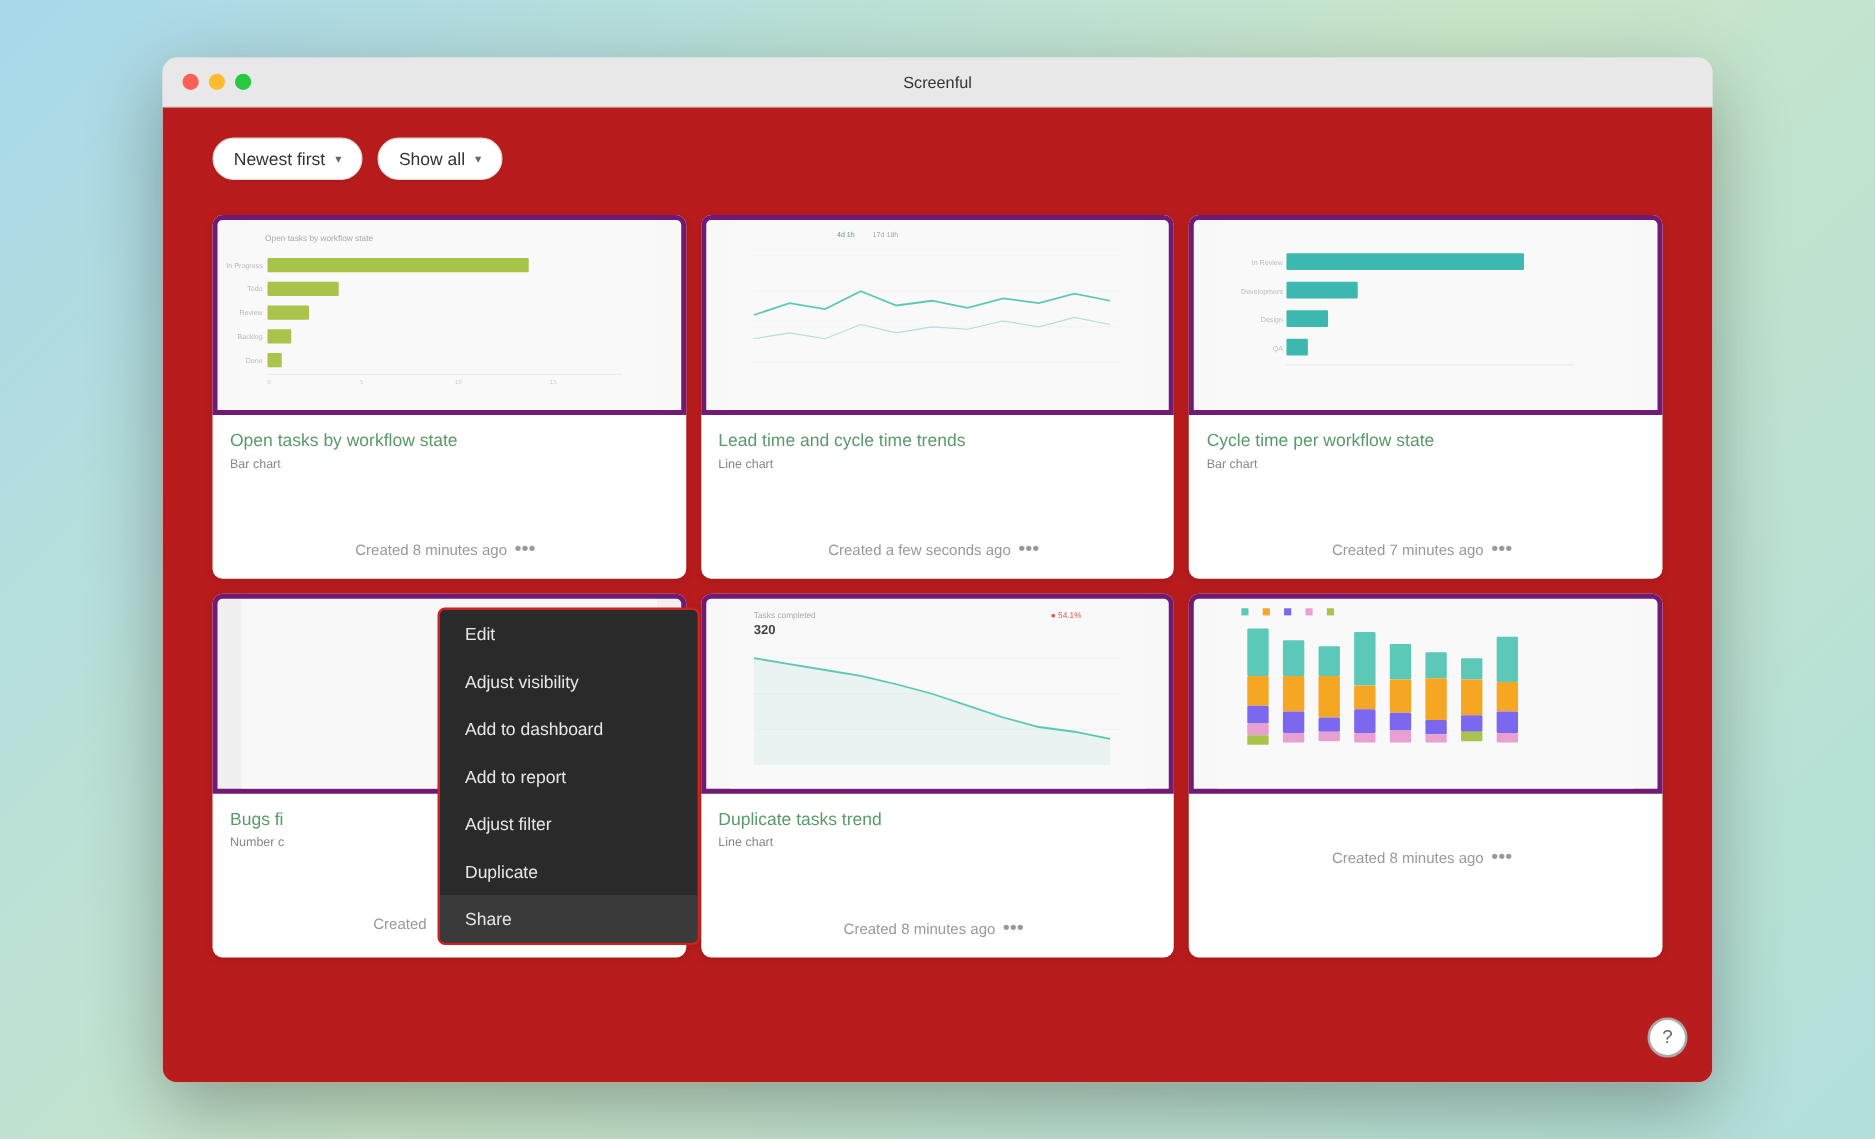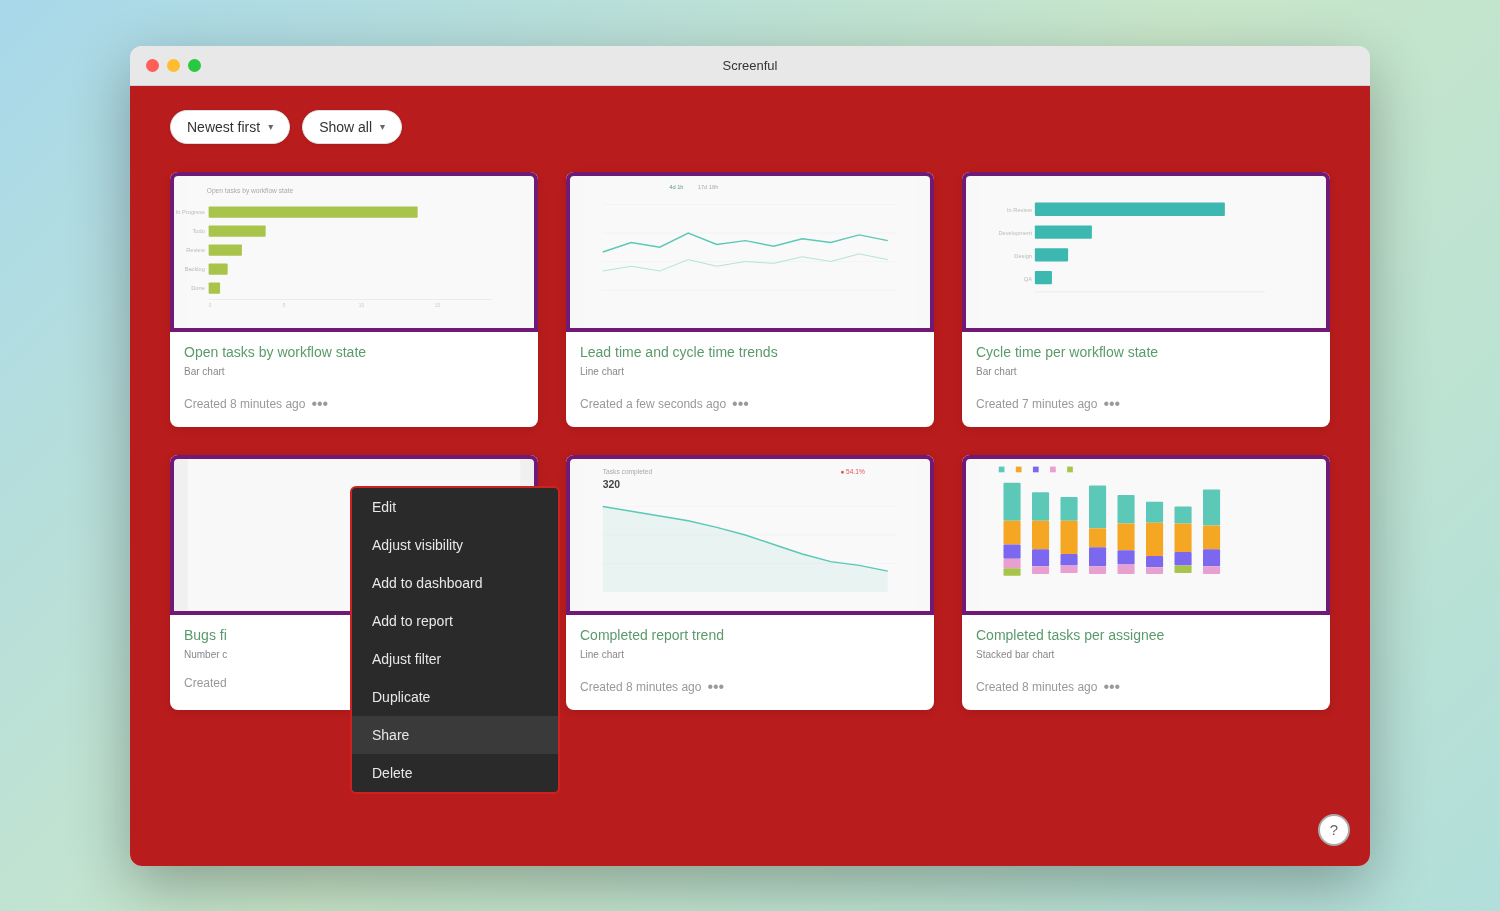--- a/index.html
+++ b/index.html
@@ -86,21 +86,21 @@
     }
 
     .dropdown-btn .chevron {
       font-size: 10px;
       color: #666;
     }
 
     .cards-grid {
       display: grid;
       grid-template-columns: repeat(3, 1fr);
-      gap: 28px;
+      gap: 12px;
     }
 
     .card {
       background: white;
       border-radius: 8px;
       box-shadow: 0 2px 8px rgba(0,0,0,0.1);
       overflow: visible;
       position: relative;
     }
 
@@ -125,22 +125,23 @@
     }
 
     .card-subtitle {
       font-size: 10px;
       color: #888;
     }
 
     .card-footer {
       display: flex;
       align-items: center;
-      justify-content: flex-start;
+      justify-content: center;
       padding: 4px 14px 12px;
+      margin-top: 36px;
     }
 
     .card-meta {
       font-size: 12px;
       color: #999;
     }
 
     .more-btn {
       background: none;
       border: none;
@@ -350,21 +351,21 @@
 
             <line x1="20" y1="50" x2="330" y2="50" stroke="#eee" stroke-width="0.5"></line>
             <line x1="20" y1="80" x2="330" y2="80" stroke="#eee" stroke-width="0.5"></line>
             <line x1="20" y1="110" x2="330" y2="110" stroke="#eee" stroke-width="0.5"></line>
 
             <polyline points="20,50 50,55 80,60 110,65 140,72 170,80 200,90 230,100 260,108 290,112 320,118" fill="none" stroke="#5bc8b8" stroke-width="1.5"></polyline>
             <polygon points="20,50 50,55 80,60 110,65 140,72 170,80 200,90 230,100 260,108 290,112 320,118 320,140 20,140" fill="rgba(91,200,184,0.1)"></polygon>
           </svg>
         </div>
         <div class="card-body">
-          <div class="card-title">Completed report trend</div>
+          <div class="card-title">Duplicate tasks trend</div>
           <div class="card-subtitle">Line chart</div>
         </div>
         <div class="card-footer">
           <span class="card-meta">Created 8 minutes ago</span>
           <button class="more-btn">•••</button>
         </div>
       </div>
 
       <div class="card">
         <div class="card-thumbnail">
@@ -412,24 +413,20 @@
             <rect x="205" y="68" width="18" height="30" fill="#f5a623" rx="1"></rect>
             <rect x="205" y="98" width="18" height="14" fill="#7b68ee" rx="1"></rect>
             <rect x="205" y="112" width="18" height="8" fill="#a8c44b" rx="1"></rect>
 
             <rect x="235" y="32" width="18" height="38" fill="#5bc8b8" rx="1"></rect>
             <rect x="235" y="70" width="18" height="25" fill="#f5a623" rx="1"></rect>
             <rect x="235" y="95" width="18" height="18" fill="#7b68ee" rx="1"></rect>
             <rect x="235" y="113" width="18" height="8" fill="#e8a0d0" rx="1"></rect>
           </svg>
         </div>
-        <div class="card-body">
-          <div class="card-title">Completed tasks per assignee</div>
-          <div class="card-subtitle">Stacked bar chart</div>
-        </div>
         <div class="card-footer">
           <span class="card-meta">Created 8 minutes ago</span>
           <button class="more-btn">•••</button>
         </div>
       </div>
 
     </div>
 
     <div class="context-menu-wrapper">
       <div class="context-menu">
@@ -446,23 +443,20 @@
           <span>Add to report</span>
         </div>
         <div class="context-menu-item">
           <span>Adjust filter</span>
         </div>
         <div class="context-menu-item">
           <span>Duplicate</span>
         </div>
         <div class="context-menu-item active">
           <span>Share</span>
-        </div>
-        <div class="context-menu-item">
-          <span>Delete</span>
         </div>
       </div>
     </div>
 
     <div class="help-btn">
       <span>?</span>
     </div>
   </div>
 </div>
 

